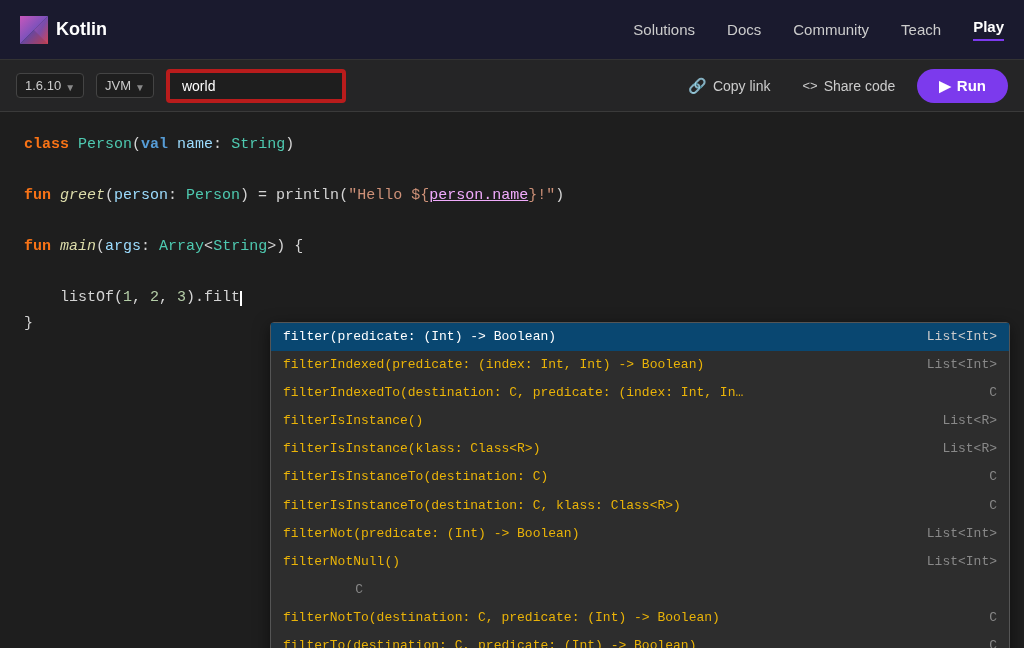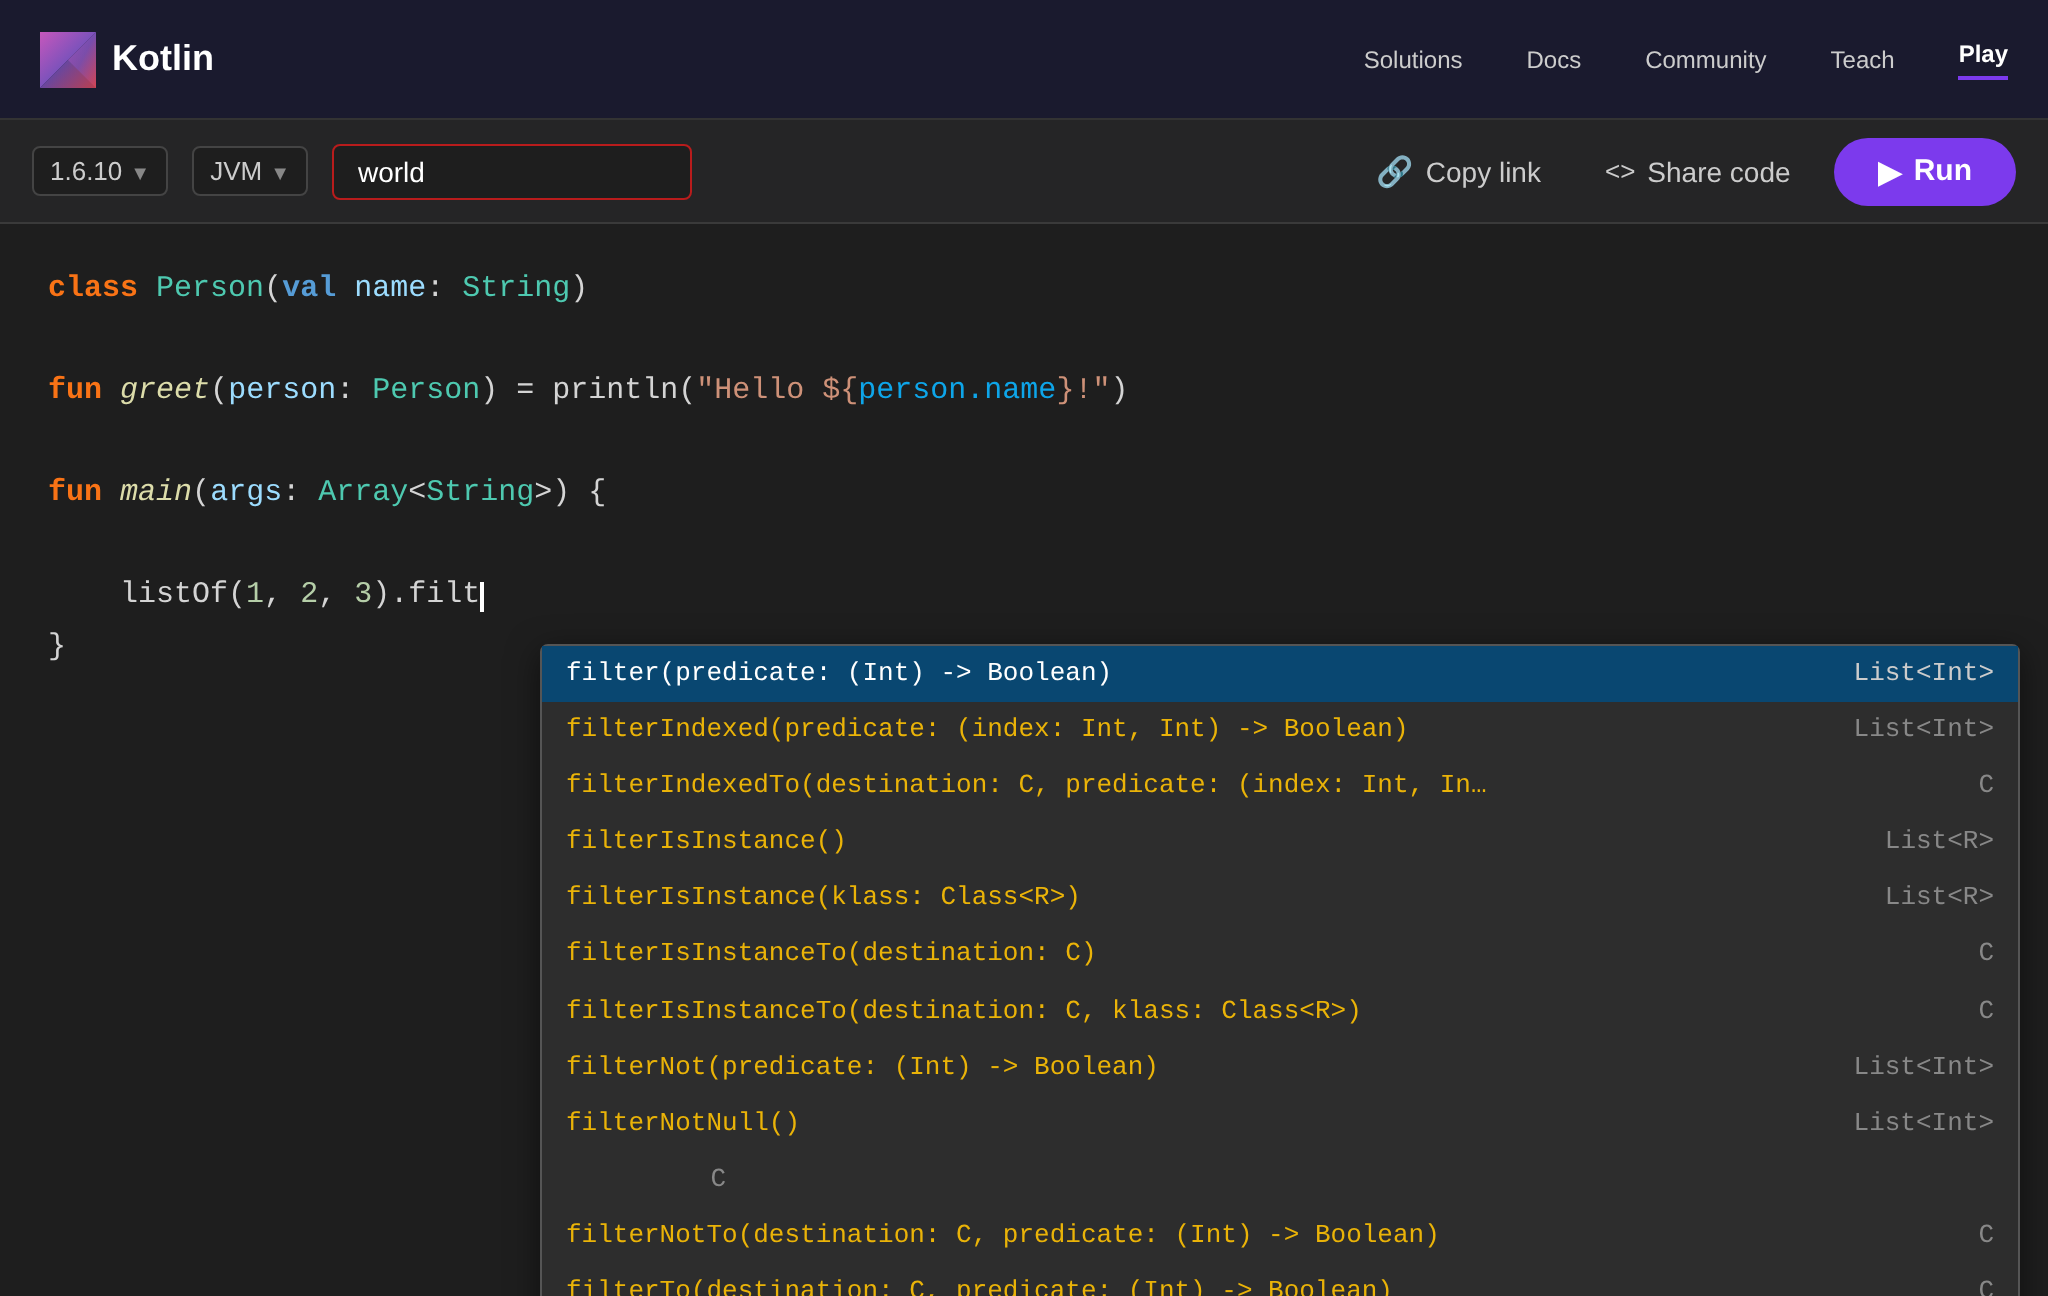--- a/index.html
+++ b/index.html
@@ -36,21 +36,21 @@
       font-weight: 600;
       color: #fff;
     }
     .nav-links {
       display: flex;
       align-items: center;
       gap: 32px;
     }
     .nav-link {
       color: #ccc;
-      font-size: 12px;
+      font-size: 15px;
       cursor: pointer;
       text-decoration: none;
     }
     .nav-link.active {
       color: #fff;
       font-weight: 600;
       border-bottom: 2px solid #7c3aed;
       padding-bottom: 4px;
     }
 
@@ -75,21 +75,21 @@
       color: #ccc;
       font-size: 13px;
       cursor: pointer;
     }
     .chevron {
       font-size: 10px;
       color: #888;
     }
     .filename-input {
       background: #1e1e1e;
-      border: 1px solid #b91c1c;
+      border: 4px solid #b91c1c;
       border-radius: 4px;
       padding: 5px 12px;
       color: #fff;
       font-size: 14px;
       width: 180px;
       outline: none;
     }
     .toolbar-spacer { flex: 1; }
     .copy-link-btn {
       display: flex;
@@ -144,21 +144,21 @@
       display: block;
       white-space: pre;
     }
     .kw { color: #f97316; font-weight: bold; }
     .kw-val { color: #569cd6; font-weight: bold; }
     .type { color: #4ec9b0; }
     .fn-name { color: #dcdcaa; font-style: italic; }
     .str { color: #ce9178; }
     .num { color: #b5cea8; }
     .param { color: #9cdcfe; }
-    .interp { color: #0ea5e9; }
+    .interp { color: #f0abfc; text-decoration: underline; }
     .cursor {
       display: inline-block;
       width: 2px;
       height: 1em;
       background: #fff;
       vertical-align: text-bottom;
       animation: blink 1s step-end infinite;
     }
     @keyframes blink { 50% { opacity: 0; } }
 

